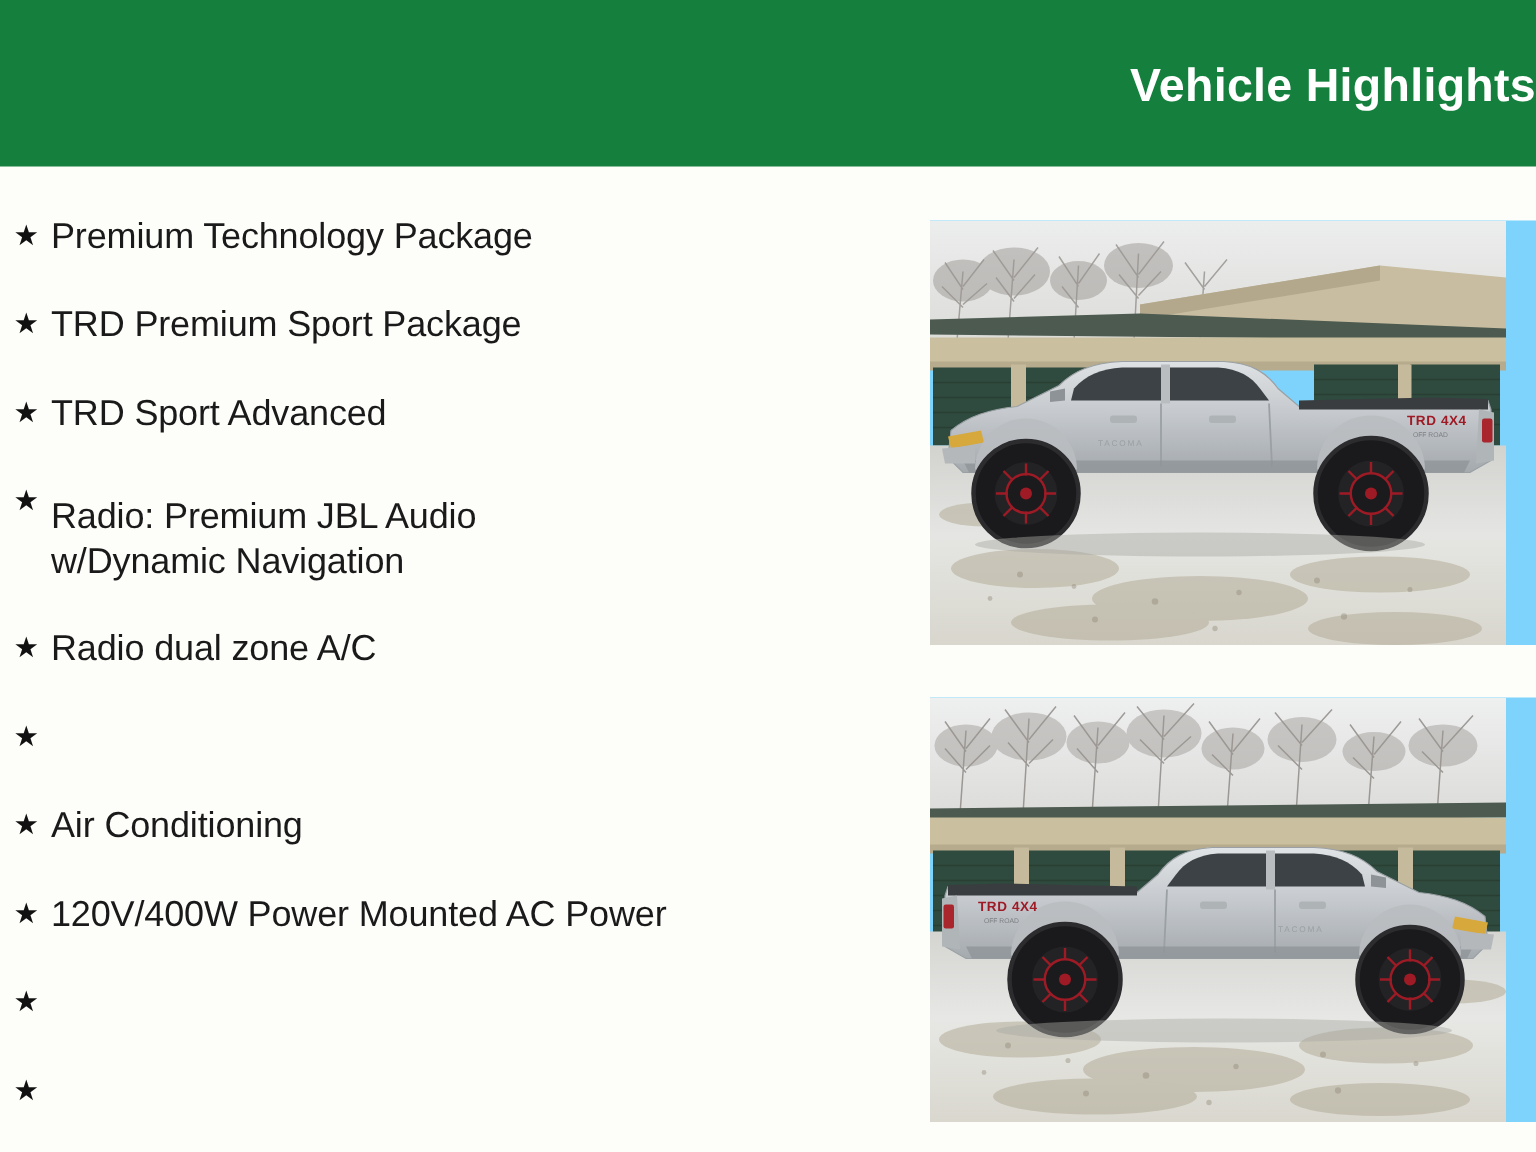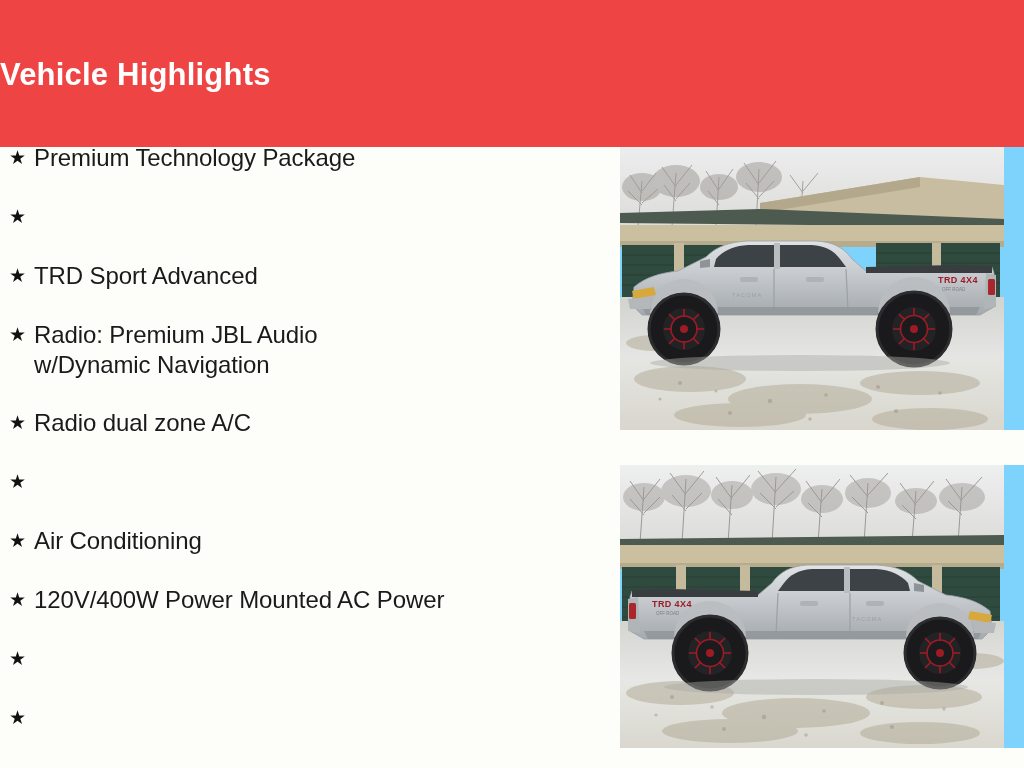--- a/index.html
+++ b/index.html
@@ -14,25 +14,25 @@
     overflow: hidden;
     position: relative;
   }
 
   
   #header-banner {
     position: absolute;
     left: 0;
     top: 0;
     width: 1024px;
-    height: 147px;
-    background: #ef4444;
+    height: 111px;
+    background: #15803d;
     display: flex;
     align-items: center;
-    justify-content: flex-start;
+    justify-content: flex-end;
   }
   #page-title {
     color: #ffffff;
     font-size: 31px;
     font-weight: bold;
     letter-spacing: 0.2px;
     line-height: 1;
     margin-top: 2px;
     text-align: center;
     font-family: "Liberation Sans", sans-serif;
@@ -114,30 +114,31 @@
 
   <div id="features-list">
 
     <div class="feature-item">
       <span class="bullet-star">★</span>
       <span class="feature-label">Premium Technology Package</span>
     </div>
 
     <div class="feature-item">
       <span class="bullet-star">★</span>
+      <span class="feature-label">TRD Premium Sport Package</span>
     </div>
 
     <div class="feature-item">
       <span class="bullet-star">★</span>
       <span class="feature-label">TRD Sport Advanced</span>
     </div>
 
     <div class="feature-item two-line">
       <span class="bullet-star">★</span>
-      <span class="feature-label" style="max-width:380px;">Radio: Premium JBL Audio w/Dynamic Navigation</span>
+      <span class="feature-label" style="max-width:380px;margin-top:10px;">Radio: Premium JBL Audio w/Dynamic Navigation</span>
     </div>
 
     <div class="feature-item">
       <span class="bullet-star">★</span>
       <span class="feature-label">Radio dual zone A/C</span>
     </div>
 
     <div class="feature-item">
       <span class="bullet-star">★</span>
     </div>

